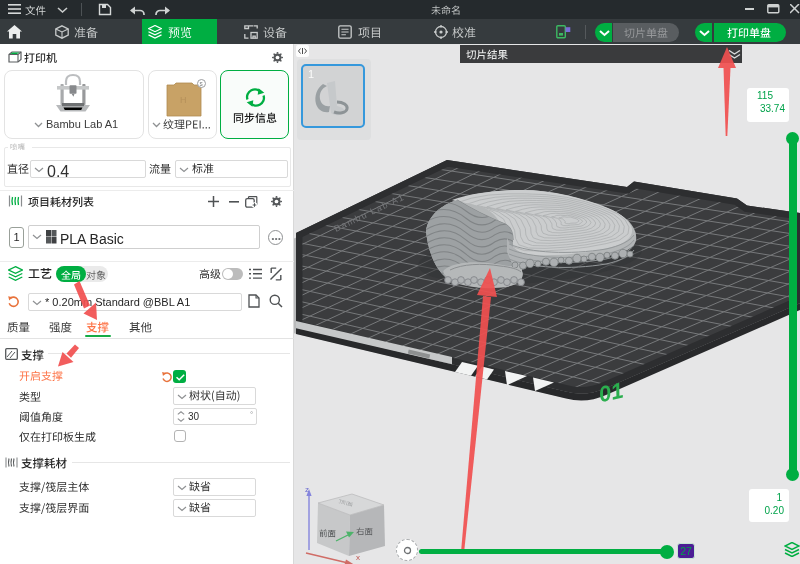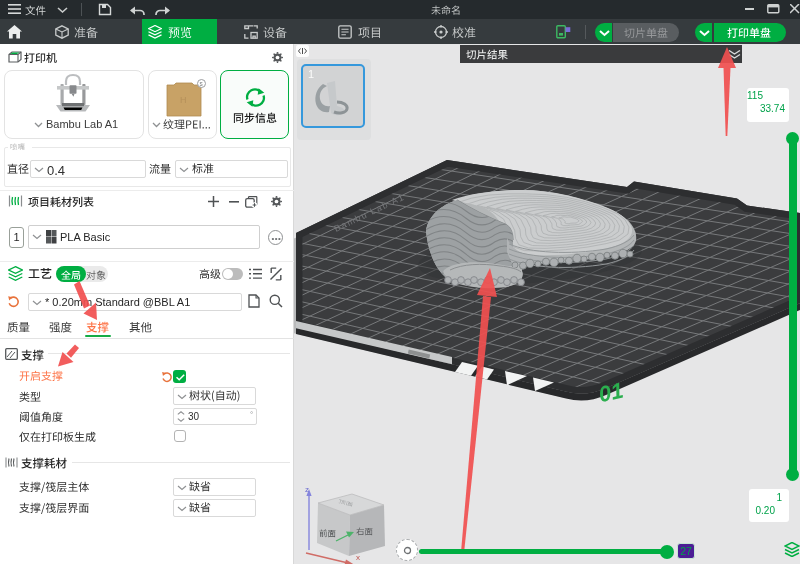--- a/index.html
+++ b/index.html
@@ -296,25 +296,25 @@
 <div class="abs" style="left:308px;top:68px;color:#fbfbfb;font-size:11px">1</div>
 <svg class="abs" style="left:309px;top:76px" width="50" height="44">
       <path d="M14 8 C8 12 5 20 7 28 C9 34 14 37 20 36 L21 30 C16 31 12 28 11 23 C10 17 13 12 18 10 Z" fill="#9aa0a3"></path>
       <path d="M18 7 L26 5 L28 30 C33 31 36 33 35 36 C33 40 26 40 22 37 Z" fill="#c6c9cb"></path>
       <path d="M28 26 C34 26 39 29 38 33 C37 37 30 38 25 36" fill="none" stroke="#8d9396" stroke-width="3"></path>
     </svg>
 <div class="abs" style="left:789px;top:139px;width:8px;height:338px;background:#00ae42"></div>
 <div class="abs" style="left:786px;top:132px;width:13px;height:13px;background:#00ae42;border-radius:50%"></div>
 <div class="abs" style="left:786px;top:468px;width:13px;height:13px;background:#00ae42;border-radius:50%"></div>
 <div class="abs" style="left:747px;top:88px;width:42px;height:34px;background:#fff;border-radius:3px"></div>
-<div class="abs" style="left:747px;top:90px;width:36px;height:12px;color:#00a24a;font-size:10px;text-align:left">115</div>
+<div class="abs" style="left:747px;top:90px;width:36px;height:12px;color:#00a24a;font-size:10px;text-align:center">115</div>
 <div class="abs" style="left:747px;top:103px;width:38px;height:12px;color:#00a24a;font-size:10px;text-align:right">33.74</div>
 <div class="abs" style="left:749px;top:489px;width:40px;height:33px;background:#fff;border-radius:3px"></div>
 <div class="abs" style="left:749px;top:492px;width:33px;height:12px;color:#00a24a;font-size:10px;text-align:right">1</div>
-<div class="abs" style="left:749px;top:505px;width:26px;height:12px;color:#00a24a;font-size:10px;text-align:right">0.20</div>
+<div class="abs" style="left:749px;top:505px;width:35px;height:12px;color:#00a24a;font-size:10px;text-align:right">0.20</div>
 <svg class="abs" style="left:784px;top:542px" width="16" height="15">
       <g stroke="#00ae42" stroke-width="1.5" fill="none">
         <path d="M8 0.5 L15 4 L8 7.5 L1 4 Z"></path>
         <path d="M1 7.5 L8 11 L15 7.5"></path>
         <path d="M1 11 L8 14.5 L15 11"></path>
       </g>
     </svg>
 <div class="abs" style="left:396px;top:539px;width:22px;height:22px;background:#fff;border:1.5px dashed #a9acae;border-radius:50%"></div>
 <svg class="abs" style="left:402px;top:545px" width="11" height="11">
       <circle cx="5.5" cy="5.5" r="3" stroke="#6e7173" stroke-width="1.3" fill="none"></circle>
@@ -411,21 +411,21 @@
 <svg style="position:absolute;left:10px;top:142.0px;overflow:visible" width="17" height="10">
       <path transform="translate(0,7.5)" d="M3.1 -3.2V-0.7H3.6V-2.7H6.1V-0.7H6.6V-3.2ZM4.6 -2.2V-1.4C4.6 -0.9 4.3 -0.2 2.3 0.1C2.4 0.2 2.5 0.4 2.6 0.6C4.8 0.1 5.1 -0.7 5.1 -1.3V-2.2ZM5.4 -0.8 5.1 -0.4C5.6 -0.2 6.6 0.3 7.0 0.6L7.3 0.2C7.0 -0.0 5.8 -0.6 5.4 -0.8ZM2.9 -5.6V-5.2H4.6V-4.6H5.1V-5.2H6.8V-5.6H5.1V-6.3H4.6V-5.6ZM5.7 -4.8V-4.3H4.0V-4.8H3.4V-4.3H2.6V-3.9H3.4V-3.4H4.0V-3.9H5.7V-3.4H6.2V-3.9H7.1V-4.3H6.2V-4.8ZM0.5 -5.6V-0.7H1.0V-1.4H2.2V-5.6ZM1.0 -5.1H1.8V-1.9H1.0Z M12.2 -2.5V-1.9H11.0V-2.5ZM12.7 -2.5H13.8V-1.9H12.7ZM10.9 -2.9C11.0 -3.0 11.2 -3.2 11.3 -3.3H12.9C12.7 -3.2 12.6 -3.0 12.4 -2.9ZM11.3 -4.1C11.0 -3.6 10.5 -3.1 9.9 -2.8C10.0 -2.7 10.1 -2.5 10.2 -2.4L10.5 -2.6V-1.6C10.5 -1.0 10.4 -0.3 9.7 0.3C9.8 0.3 10.0 0.5 10.1 0.6C10.5 0.3 10.7 -0.1 10.9 -0.6H12.2V0.4H12.7V-0.6H13.8V-0.0C13.8 0.1 13.8 0.1 13.7 0.1C13.6 0.1 13.4 0.1 13.1 0.1C13.1 0.2 13.2 0.4 13.2 0.5C13.7 0.5 13.9 0.5 14.1 0.4C14.3 0.4 14.3 0.2 14.3 -0.0V-2.9H13.0C13.2 -3.1 13.5 -3.3 13.7 -3.5L13.3 -3.8L13.3 -3.7H11.7L11.8 -4.0ZM12.2 -1.5V-1.0H11.0C11.0 -1.2 11.0 -1.4 11.0 -1.5ZM12.7 -1.5H13.8V-1.0H12.7ZM14.3 -5.9C14.0 -5.8 13.6 -5.6 13.2 -5.5V-6.2H12.7V-4.7C12.7 -4.2 12.8 -4.1 13.4 -4.1C13.5 -4.1 14.0 -4.1 14.2 -4.1C14.5 -4.1 14.7 -4.2 14.7 -4.8C14.6 -4.8 14.4 -4.9 14.3 -5.0C14.3 -4.6 14.2 -4.5 14.1 -4.5C14.0 -4.5 13.5 -4.5 13.4 -4.5C13.2 -4.5 13.2 -4.5 13.2 -4.7V-5.1C13.7 -5.2 14.2 -5.4 14.6 -5.6ZM10.3 -5.8V-4.4L9.9 -4.3L10.0 -3.9L12.5 -4.3L12.5 -4.7L11.7 -4.6V-5.2H12.5V-5.7H11.7V-6.2H11.2V-4.5L10.8 -4.5V-5.8ZM8.1 -5.6V-0.6H8.5V-1.2H9.7V-5.6ZM8.5 -5.0H9.2V-1.7H8.5Z" fill="#b5b5b5"></path>
     </svg>
 <svg style="position:absolute;left:7px;top:161.5px;overflow:visible" width="24" height="15">
       <path transform="translate(0,11.0)" d="M2.1 -6.7V-0.3H0.5V0.5H10.5V-0.3H9.0V-6.7H5.5L5.7 -7.5H10.2V-8.3H5.8L5.9 -9.2L5.0 -9.3L4.9 -8.3H0.8V-7.5H4.8L4.7 -6.7ZM2.9 -4.4H8.2V-3.5H2.9ZM2.9 -5.0V-6.0H8.2V-5.0ZM2.9 -2.9H8.2V-1.9H2.9ZM2.9 -0.3V-1.3H8.2V-0.3Z M13.8 -9.2C13.4 -8.4 12.4 -7.5 11.5 -7.0C11.7 -6.8 11.9 -6.5 12.0 -6.3C12.9 -6.9 14.0 -8.0 14.6 -8.9ZM15.2 -8.7V-7.9H19.4C18.3 -6.4 16.3 -5.2 14.4 -4.6C14.6 -4.5 14.8 -4.2 14.9 -4.0C16.0 -4.3 17.1 -4.9 18.1 -5.6C19.2 -5.1 20.4 -4.5 21.1 -4.0L21.5 -4.7C20.9 -5.1 19.8 -5.7 18.8 -6.1C19.6 -6.7 20.3 -7.5 20.8 -8.3L20.2 -8.7L20.0 -8.7ZM15.2 -3.7V-2.9H17.6V-0.2H14.5V0.6H21.5V-0.2H18.5V-2.9H20.9V-3.7ZM14.0 -6.8C13.4 -5.7 12.4 -4.5 11.4 -3.8C11.5 -3.6 11.8 -3.2 11.8 -3.0C12.2 -3.3 12.6 -3.7 13.0 -4.1V0.9H13.8V-5.1C14.2 -5.6 14.5 -6.0 14.8 -6.5Z" fill="#303030"></path>
     </svg>
 <div class="abs" style="left:30px;top:160px;width:116px;height:18px;background:#fff;border:1px solid #d9d9d9;border-radius:2px"></div>
     <svg class="abs" style="left:34px;top:166.5px" width="10" height="6">
       <path d="M1 1 L5 4.5 L9 1" stroke="#8f9193" stroke-width="1.2" fill="none"></path>
     </svg>
-<div class="abs" style="left:47px;top:163px;font-size:13px;color:#303030">0.4</div>
+<div class="abs" style="left:47px;top:163px;font-size:16px;color:#303030">0.4</div>
 <svg style="position:absolute;left:149px;top:161.5px;overflow:visible" width="24" height="15">
       <path transform="translate(0,11.0)" d="M6.3 -4.0V0.4H7.1V-4.0ZM4.4 -4.0V-2.8C4.4 -1.8 4.3 -0.6 2.9 0.3C3.1 0.4 3.4 0.7 3.5 0.8C5.0 -0.2 5.1 -1.6 5.1 -2.8V-4.0ZM8.3 -4.0V-0.5C8.3 0.2 8.4 0.4 8.5 0.5C8.7 0.6 8.9 0.7 9.1 0.7C9.2 0.7 9.5 0.7 9.7 0.7C9.9 0.7 10.1 0.6 10.2 0.6C10.4 0.5 10.4 0.4 10.5 0.1C10.5 -0.1 10.6 -0.6 10.6 -1.1C10.4 -1.2 10.2 -1.3 10.0 -1.4C10.0 -0.9 10.0 -0.5 10.0 -0.3C10.0 -0.1 9.9 -0.1 9.9 -0.0C9.8 0.0 9.7 0.0 9.6 0.0C9.5 0.0 9.4 0.0 9.3 0.0C9.2 0.0 9.2 0.0 9.1 -0.0C9.1 -0.1 9.1 -0.2 9.1 -0.4V-4.0ZM0.9 -8.5C1.6 -8.1 2.4 -7.5 2.8 -7.1L3.3 -7.7C2.9 -8.2 2.1 -8.7 1.4 -9.1ZM0.4 -5.5C1.1 -5.2 2.0 -4.7 2.4 -4.3L2.9 -4.9C2.5 -5.3 1.6 -5.8 0.9 -6.1ZM0.7 0.2 1.4 0.7C2.1 -0.3 2.8 -1.7 3.4 -2.8L2.8 -3.4C2.2 -2.1 1.3 -0.7 0.7 0.2ZM6.1 -9.1C6.3 -8.7 6.5 -8.2 6.6 -7.8H3.5V-7.1H5.7C5.2 -6.5 4.6 -5.7 4.4 -5.5C4.2 -5.3 3.8 -5.2 3.6 -5.2C3.7 -5.0 3.8 -4.6 3.8 -4.4C4.2 -4.5 4.7 -4.6 9.2 -4.9C9.4 -4.6 9.6 -4.3 9.7 -4.1L10.4 -4.5C10.0 -5.1 9.2 -6.2 8.5 -6.9L7.9 -6.5C8.1 -6.2 8.4 -5.9 8.7 -5.5L5.2 -5.3C5.7 -5.8 6.2 -6.5 6.6 -7.1H10.4V-7.8H7.5C7.4 -8.2 7.1 -8.8 6.9 -9.2Z M13.8 -7.3H19.2V-6.7H13.8ZM13.8 -8.4H19.2V-7.8H13.8ZM12.9 -8.9V-6.2H20.0V-8.9ZM11.6 -5.7V-5.1H21.4V-5.7ZM13.5 -3.0H16.1V-2.4H13.5ZM16.9 -3.0H19.5V-2.4H16.9ZM13.5 -4.1H16.1V-3.5H13.5ZM16.9 -4.1H19.5V-3.5H16.9ZM11.5 -0.0V0.6H21.5V-0.0H16.9V-0.7H20.6V-1.3H16.9V-1.9H20.4V-4.6H12.7V-1.9H16.1V-1.3H12.4V-0.7H16.1V-0.0Z" fill="#303030"></path>
     </svg>
 <div class="abs" style="left:175px;top:160px;width:113px;height:18px;background:#fff;border:1px solid #d9d9d9;border-radius:2px"></div>
     <svg class="abs" style="left:179px;top:166.5px" width="10" height="6">
       <path d="M1 1 L5 4.5 L9 1" stroke="#8f9193" stroke-width="1.2" fill="none"></path>
     </svg>
 <svg class="abs" style="left:192px;top:162px;overflow:visible" width="24" height="14">
       <path transform="translate(0,10.5)" d="M5.1 -8.4V-7.6H9.9V-8.4ZM8.6 -3.6C9.1 -2.5 9.6 -1.0 9.8 -0.2L10.5 -0.5C10.3 -1.3 9.8 -2.7 9.3 -3.8ZM5.4 -3.8C5.1 -2.6 4.6 -1.4 4.0 -0.6C4.2 -0.5 4.5 -0.3 4.7 -0.2C5.3 -1.0 5.8 -2.3 6.2 -3.6ZM4.6 -5.8V-5.0H7.0V-0.2C7.0 -0.1 7.0 -0.0 6.8 0.0C6.6 0.0 6.1 0.0 5.6 -0.0C5.7 0.2 5.8 0.6 5.8 0.8C6.6 0.8 7.1 0.8 7.4 0.7C7.7 0.5 7.8 0.3 7.8 -0.2V-5.0H10.5V-5.8ZM2.2 -9.2V-6.9H0.5V-6.1H2.0C1.7 -4.8 1.0 -3.2 0.3 -2.4C0.4 -2.2 0.6 -1.8 0.7 -1.6C1.3 -2.3 1.8 -3.5 2.2 -4.6V0.9H3.0V-4.9C3.4 -4.3 3.9 -3.7 4.0 -3.3L4.5 -4.0C4.3 -4.3 3.4 -5.5 3.0 -5.8V-6.1H4.5V-6.9H3.0V-9.2Z M11.5 -8.4C12.1 -7.6 12.7 -6.6 13.0 -5.9L13.8 -6.3C13.5 -7.0 12.8 -8.0 12.2 -8.8ZM11.5 -0.0 12.4 0.4C12.9 -0.7 13.5 -2.1 13.9 -3.3L13.2 -3.7C12.7 -2.4 12.0 -0.9 11.5 -0.0ZM15.8 -4.3H18.1V-2.9H15.8ZM15.8 -5.1V-6.6H18.1V-5.1ZM17.7 -8.9C18.0 -8.4 18.3 -7.7 18.5 -7.3H16.0C16.2 -7.8 16.5 -8.4 16.7 -9.0L15.9 -9.1C15.3 -7.4 14.4 -5.8 13.3 -4.8C13.5 -4.6 13.8 -4.3 13.9 -4.2C14.3 -4.6 14.7 -5.0 15.0 -5.6V0.9H15.8V0.1H21.5V-0.6H18.9V-2.2H21.0V-2.9H18.9V-4.3H21.0V-5.1H18.9V-6.6H21.3V-7.3H18.5L19.2 -7.6C19.1 -8.0 18.7 -8.7 18.4 -9.2ZM15.8 -2.2H18.1V-0.6H15.8Z" fill="#303030"></path>
     </svg>
@@ -467,21 +467,21 @@
 <div class="abs" style="left:28px;top:225px;width:232px;height:24px;background:#fff;border:1px solid #cfcfcf;border-radius:2px"></div>
 <svg class="abs" style="left:32px;top:234px" width="10" height="6">
       <path d="M1 1 L5 4.5 L9 1" stroke="#8f9193" stroke-width="1.2" fill="none"></path>
     </svg>
 <svg class="abs" style="left:46px;top:230px" width="11" height="14">
       <rect x="0" y="0" width="5" height="6.5" fill="#3f4143"></rect>
       <rect x="5.5" y="0" width="5" height="6.5" fill="#55585a"></rect>
       <rect x="0" y="7" width="5" height="6.5" fill="#55585a"></rect>
       <rect x="5.5" y="7" width="5" height="6.5" fill="#3f4143"></rect>
     </svg>
-<div class="abs" style="left:60px;top:231px;font-size:11px;color:#262626">PLA Basic</div>
+<div class="abs" style="left:60px;top:231px;font-size:14px;color:#262626">PLA Basic</div>
 <div class="abs" style="left:268px;top:230px;width:15px;height:15px;border:1.2px solid #8f9193;border-radius:50%"></div>
 <div class="abs" style="left:271.5px;top:233.5px;width:9px;font-size:8px;color:#6e7173;letter-spacing:0.5px">•••</div>
 <div class="abs" style="left:0;top:261px;width:294px;height:1px;background:#ececec"></div>
 <svg class="abs" style="left:8px;top:266px" width="15" height="15">
       <g stroke="#00ae42" stroke-width="1.3" fill="none">
         <path d="M7.5 0.7 L14.3 4 L7.5 7.3 L0.7 4 Z"></path>
         <path d="M0.7 7.5 L7.5 10.8 L14.3 7.5"></path>
         <path d="M0.7 11 L7.5 14.3 L14.3 11"></path>
       </g>
     </svg>

